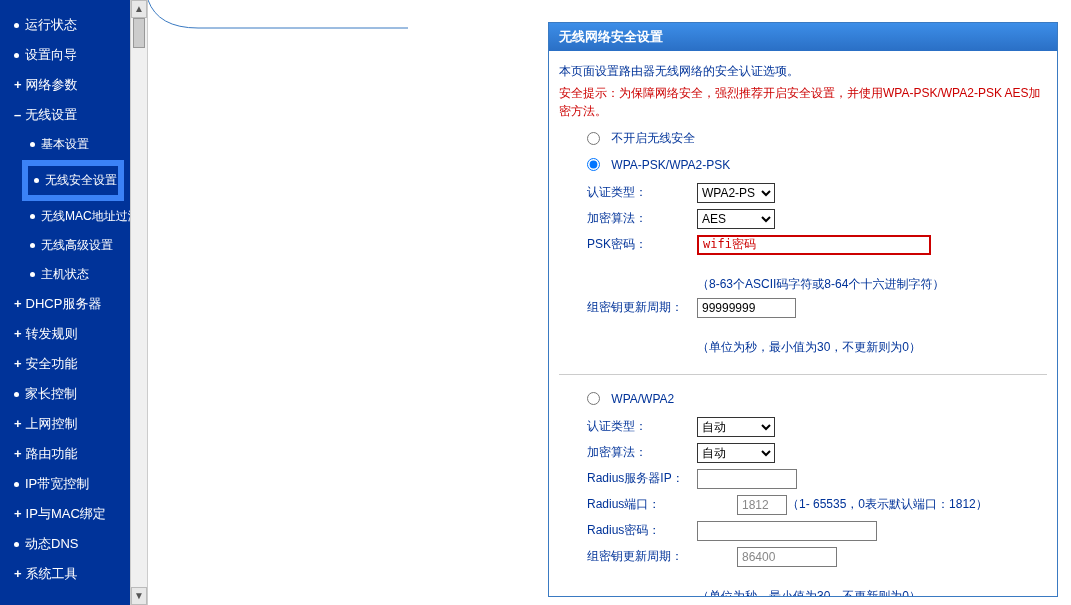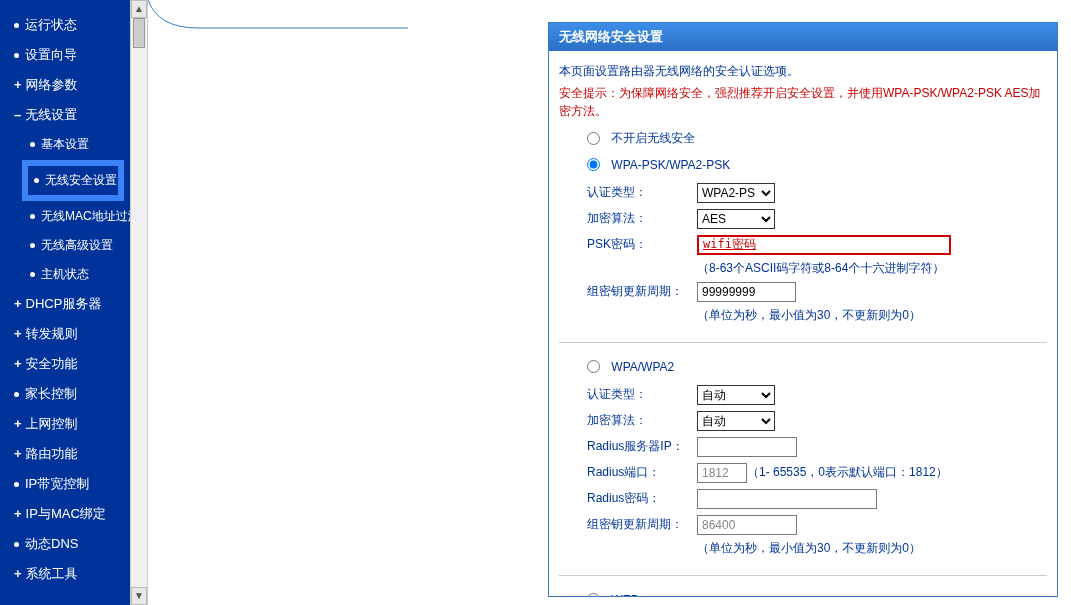--- a/index.html
+++ b/index.html
@@ -22,24 +22,24 @@
   .desc { color: #003399; margin-bottom: 4px; }
   .warning { color: #cc0000; margin-bottom: 5px; line-height: 1.5; }
   .radio-row { margin: 10px 0 10px 28px; }
   .radio-row input[type=radio] { margin-right: 8px; vertical-align: middle; }
   .radio-row label { color: #003399; font-size: 12px; vertical-align: middle; }
   .section { margin-left: 28px; margin-bottom: 18px; }
   .field-row { display: flex; align-items: center; margin: 4px 0; color: #003399; font-size: 12px; min-height: 22px; }
   .field-label { width: 110px; flex-shrink: 0; }
   .field-ctrl select { width: 78px; height: 20px; font-size: 12px; border: 1px solid #333; background: #fff; }
   .field-ctrl input[type=text] { height: 20px; font-size: 12px; border: 1px solid #7a7a7a; padding: 0 4px; background: #fff; }
-  .psk-highlight { border: 2px solid #cc0000 !important; width: 254px; color: #cc0000; font-family: monospace; font-size: 13px; text-decoration: underline; }
-  .hint { color: #003399; font-size: 12px; margin-left: 110px; margin-top: 4px; }
+  .psk-highlight { border: 2px solid #cc0000 !important; width: 234px; color: #cc0000; font-family: monospace; font-size: 13px; }
+  .hint { color: #003399; font-size: 12px; margin-left: 110px; margin-top: 20px; }
   .port-hint { margin-left: 0; color: #003399; }
-  input.gray { color: #888; }
+  input.gray { color: #888; margin-left: 40px; }
   .hr { border-top: 1px solid #ccc; margin: 16px 0; }
 </style>
 </head>
 <body>
 
 <div class="container">
   <div class="sidebar">
     <div class="sidebar-item"><span class="bullet"></span><span>运行状态</span></div>
     <div class="sidebar-item"><span class="bullet"></span><span>设置向导</span></div>
     <div class="sidebar-item"><span class="plus">+</span><span>网络参数</span></div>

